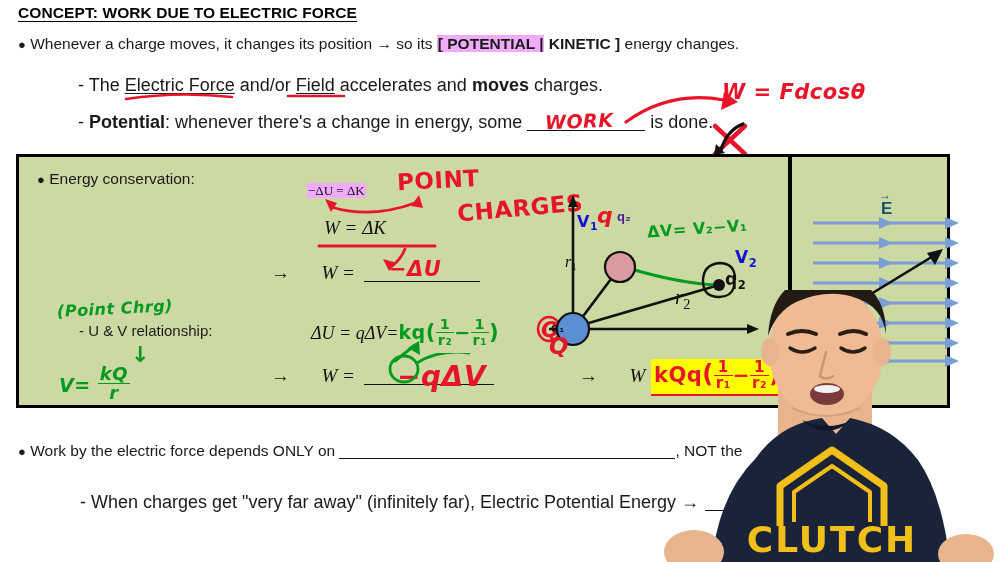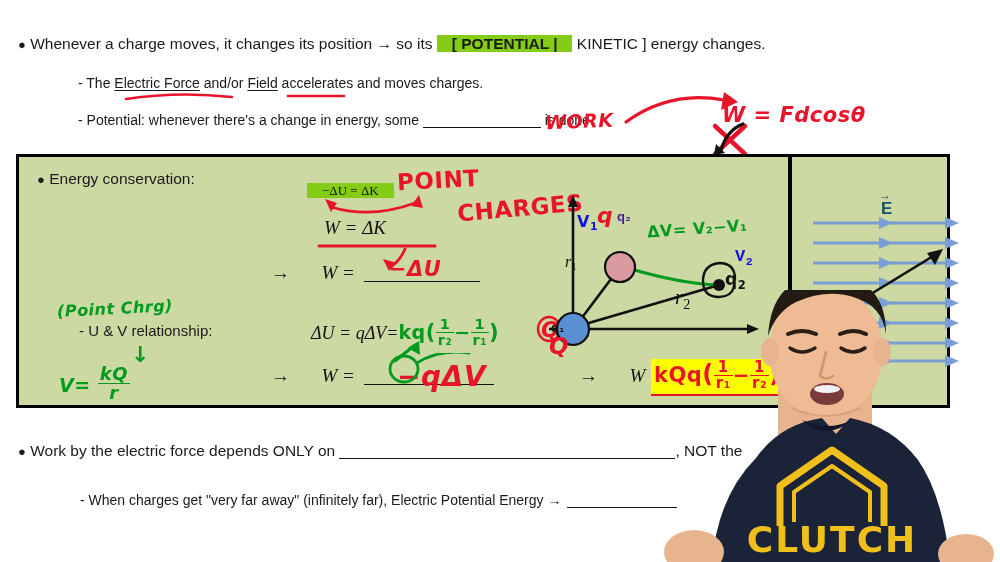--- a/index.html
+++ b/index.html
@@ -14,24 +14,24 @@
   .abs { position: absolute; }
 
   
   #title {
     left: 18px; top: 4px;
     font-size: 15.5px; font-weight: bold; color: #000;
     text-decoration: underline; text-underline-offset: 3px;
     letter-spacing: .1px;
   }
   .bullet-line { font-size: 15.5px; color: #1a1a1a; white-space: nowrap; }
-  .dash-line { font-size: 14px; color: #1a1a1a; white-space: nowrap; }
-  .b { font-weight: normal; }
+  .dash-line { font-size: 18px; color: #1a1a1a; white-space: nowrap; }
+  .b { font-weight: bold; }
   .ul { text-decoration: underline; text-underline-offset: 2px; }
-  .hl { background: #84cc16; padding: 0 15px; font-weight: bold; }
+  .hl { background: #f0abfc; padding: 0 1px; font-weight: bold; }
 
   
   .blank { display: inline-block; border-bottom: 1.6px solid #111; vertical-align: -3px; }
 
   
   .hand {
     font-family: "DejaVu Sans", sans-serif;
     font-weight: bold; font-style: italic;
     letter-spacing: .5px;
   }
@@ -60,20 +60,21 @@
   .frac .den { display: block; padding: 0 2px; }
 
   
   #presenter { right: 0; bottom: 0; width: 340px; height: 272px; }
 </style>
 </head>
 <body>
 
 <div id="stage">
 
+  <div class="abs" id="title">CONCEPT: WORK DUE TO ELECTRIC FORCE</div>
 
   <div class="abs bullet-line" style="left:18px; top:35px;">
     <span style="font-size:13px;">●</span>
     <span>Whenever a charge moves, it changes its position → so its </span><span class="hl">[ POTENTIAL |</span><span class="b"> KINETIC ]</span><span> energy changes.</span>
   </div>
 
   <div class="abs dash-line" style="left:78px; top:75px;">
     <span>- The </span><span class="ul">Electric Force</span><span> and/or </span><span class="ul">Field</span><span> accelerates and </span><span class="b">moves</span><span> charges.</span>
   </div>
 
@@ -86,21 +87,21 @@
     <span>- </span><span class="b">Potential</span><span>: whenever there's a change in energy, some </span><span class="blank" style="width:118px;"></span><span> is done.</span>
   </div>
 
   <div class="abs hand red" style="left:545px; top:110px; font-size:19px; transform:rotate(-2deg);">WORK</div>
 
   <svg class="abs" style="left:620px; top:86px;" width="130" height="46">
     <path d="M6,36 Q50,4 104,14" stroke="#e8152a" stroke-width="3.2" fill="none" stroke-linecap="round"></path>
     <polygon points="104,6 118,16 101,24" fill="#e8152a"></polygon>
   </svg>
 
-  <div class="abs hand red" style="left:722px; top:103px; font-size:21px;">W = Fdcosθ</div>
+  <div class="abs hand red" style="left:722px; top:80px; font-size:21px;">W = Fdcosθ</div>
 
   <svg class="abs" style="left:705px; top:120px;" width="70" height="38">
     <path d="M10,6 L40,34 M40,6 L10,34" stroke="#e8152a" stroke-width="4.5" stroke-linecap="round"></path>
     <path d="M38,4 Q22,10 16,30" stroke="#111" stroke-width="3.2" fill="none" stroke-linecap="round"></path>
     <polygon points="11,24 20,33 9,35" fill="#111"></polygon>
   </svg>
 
   <div class="abs" id="greenbox">
     <div class="abs" id="divider"></div>
 
@@ -215,21 +216,21 @@
 
     <div class="abs math" style="left:546px; top:96px; font-size:16px;">
       <span>r</span><span class="sub">1</span>
     </div>
     <div class="abs math" style="left:656px; top:128px; font-size:21px;">
       <span>r</span><span class="sub">2</span>
     </div>
 
     <div class="abs hand green" style="left:628px; top:62px; font-size:16px; font-style:normal; transform:rotate(-4deg);">ΔV= V₂−V₁</div>
 
-    <div class="abs blue hand" style="left:716px; top:90px; font-size:17px; font-style:normal;font-family:Liberation Mono, monospace;">
+    <div class="abs blue hand" style="left:716px; top:90px; font-size:17px; font-style:normal;">
       <span>V</span><span class="sub">2</span>
     </div>
     <div class="abs hand" style="left:706px; top:112px; font-size:17px; color:#111; font-style:normal;">
       <span>q</span><span class="sub">2</span>
     </div>
 
     <div class="abs" style="left:532px; top:163px; font-size:13px; font-weight:bold; color:#111;">q₁</div>
     <div class="abs hand red" style="left:530px; top:176px; font-size:23px;">Q</div>
 
     <div class="abs" style="left:862px; top:42px; font-size:17px; font-weight:bold; color:#16506b;">

